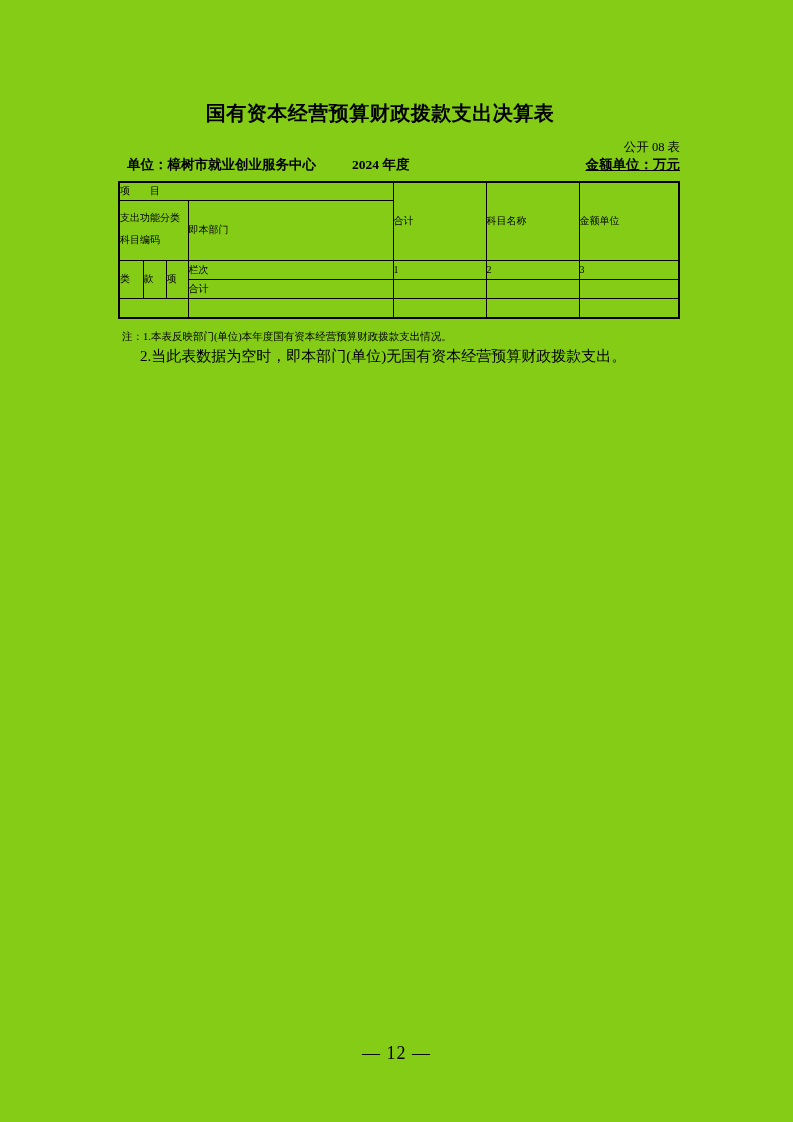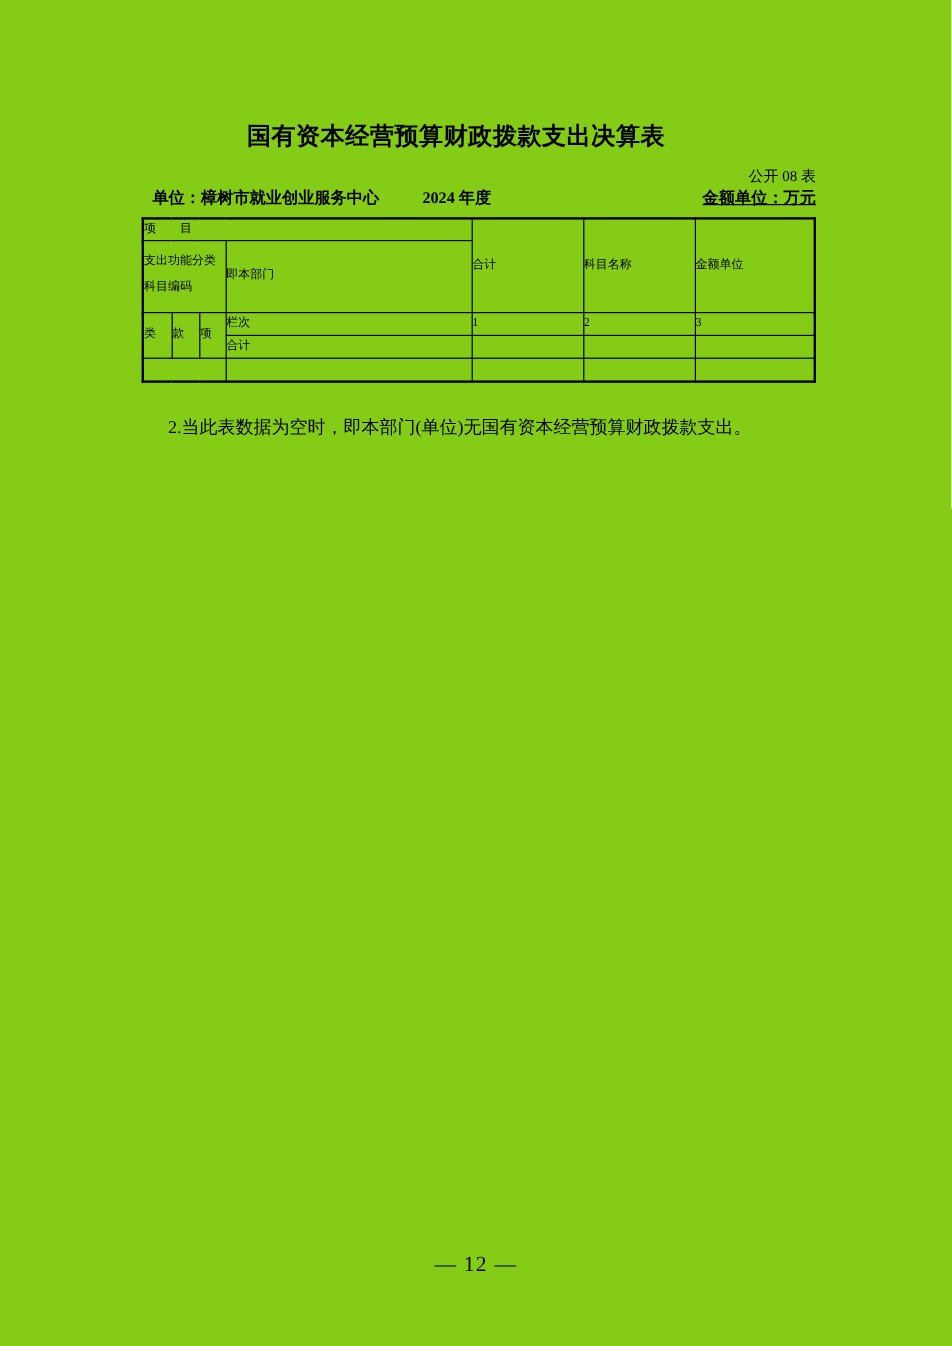--- a/index.html
+++ b/index.html
@@ -126,17 +126,18 @@
       <tr class="r5">
         <td colspan="3"></td>
         <td></td>
         <td></td>
         <td></td>
         <td></td>
       </tr>
     </tbody>
   </table>
 
+  <div class="note-line1">注：1.本表反映部门(单位)本年度国有资本经营预算财政拨款支出情况。</div>
   <div class="note-line2">2.当此表数据为空时，即本部门(单位)无国有资本经营预算财政拨款支出。</div>
 
   <div class="page-number">— 12 —</div>
 
 </div>
 
 </body></html>

